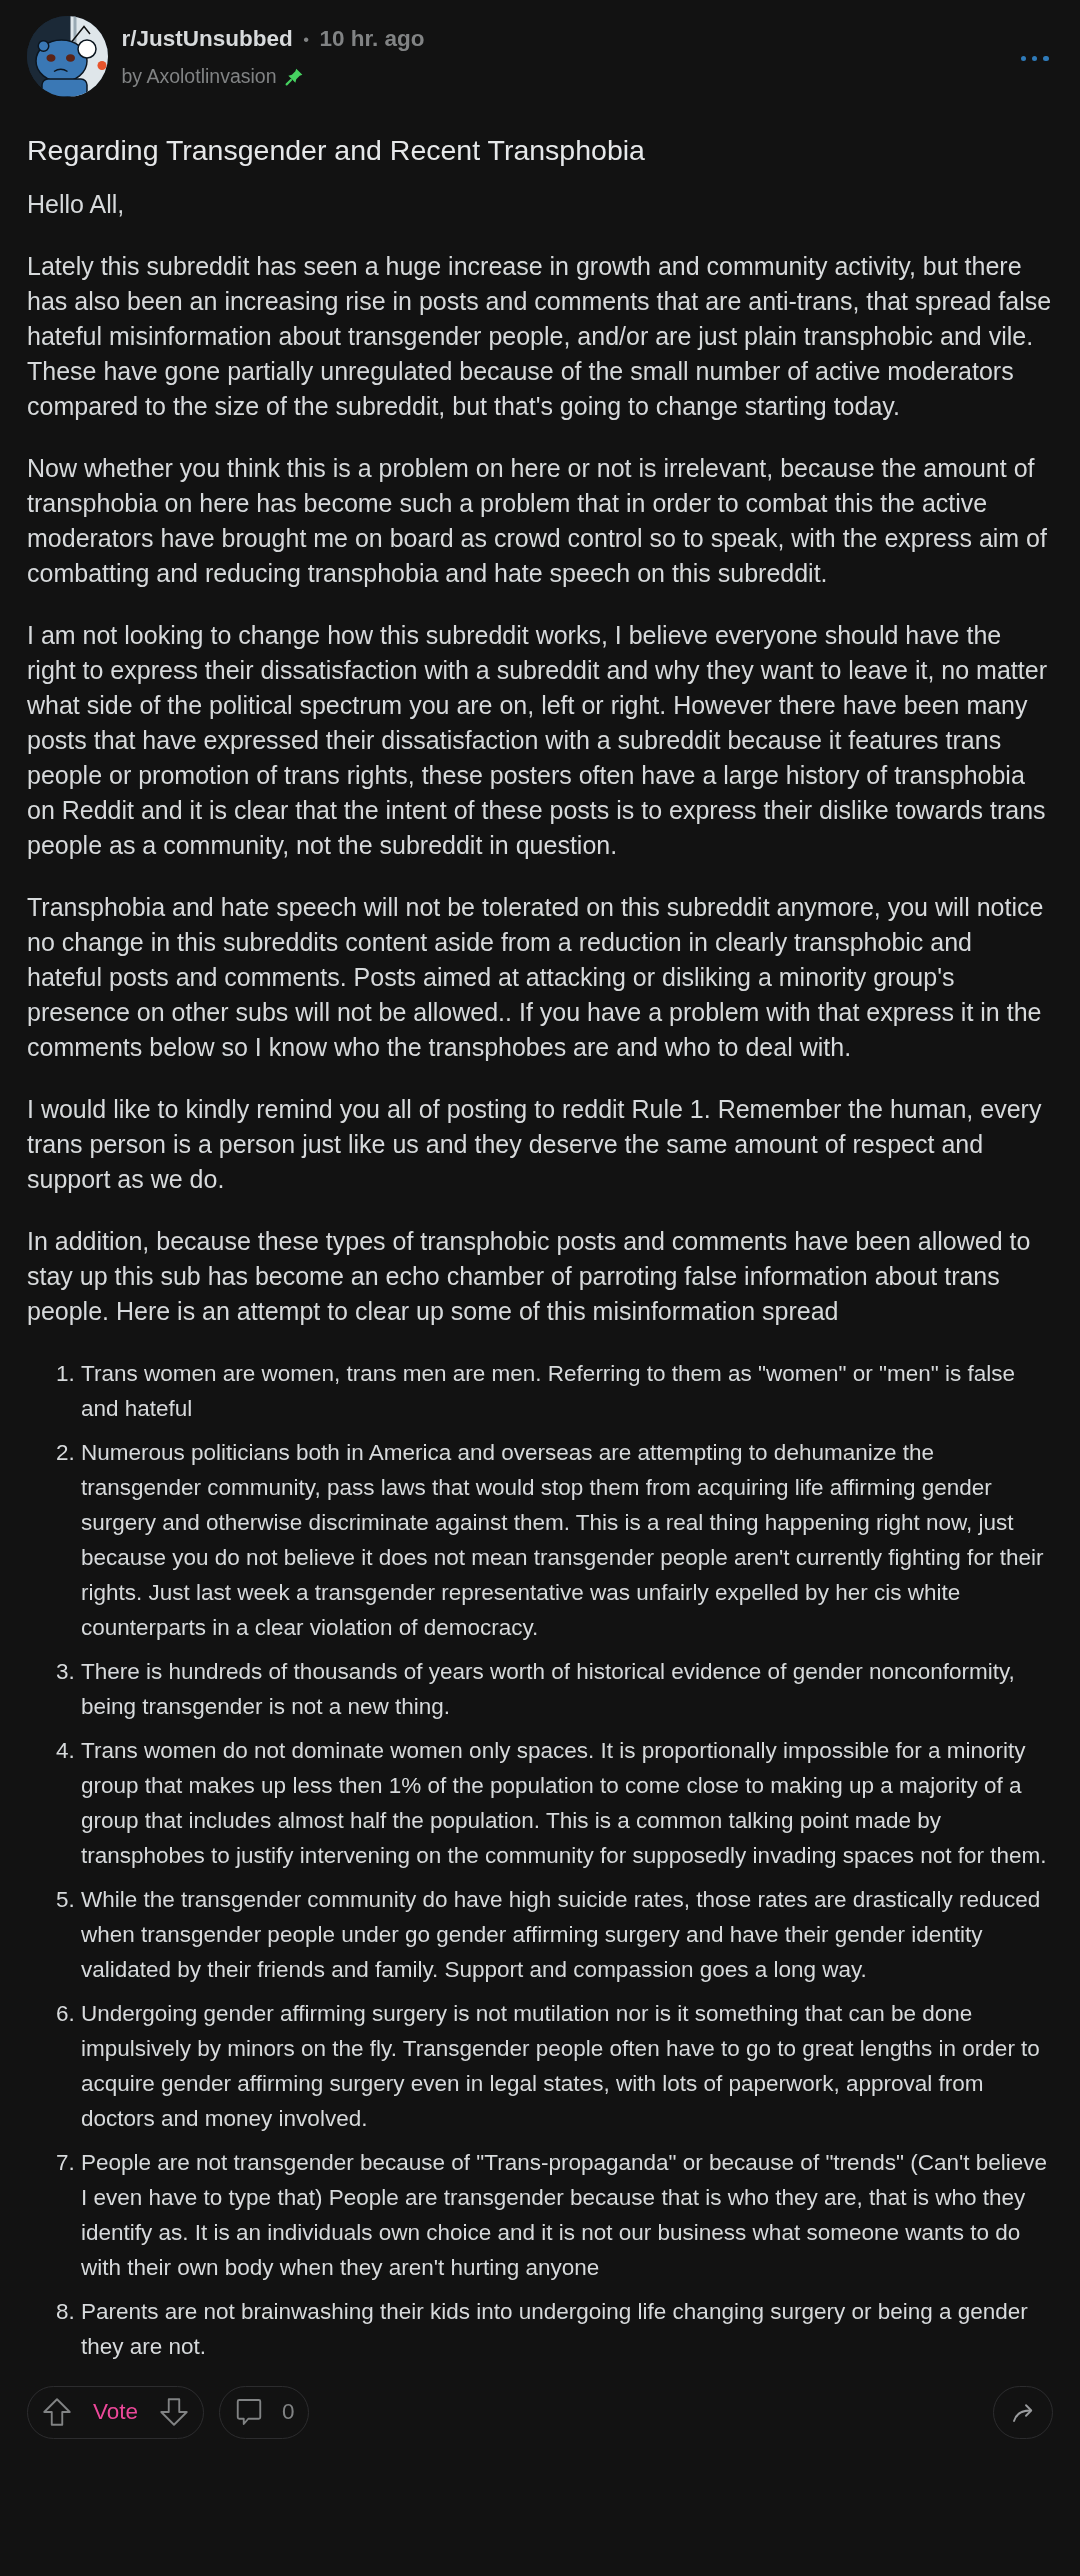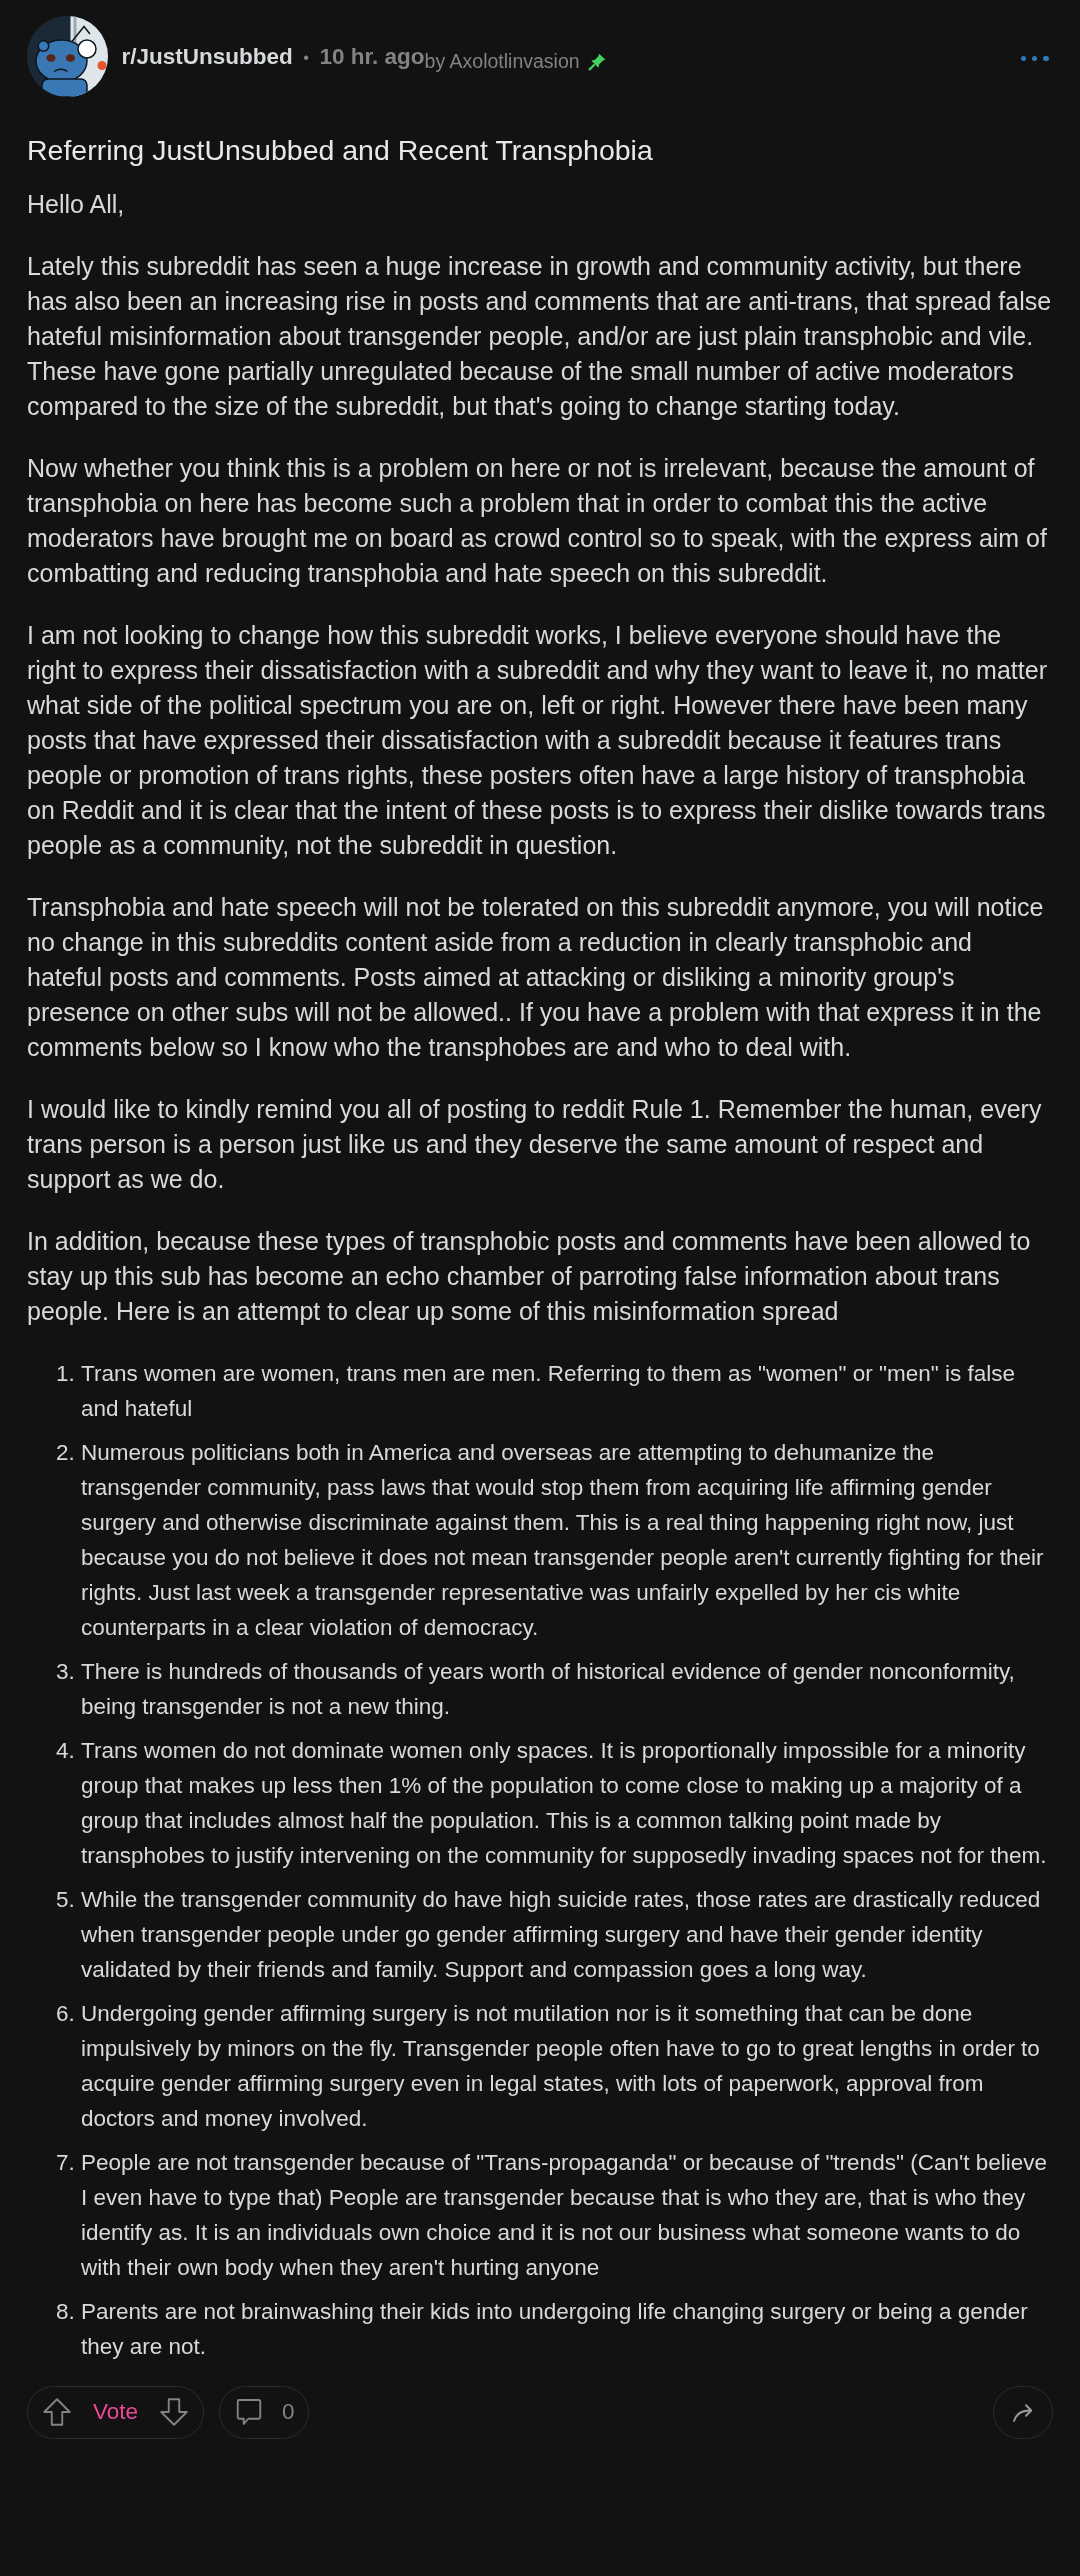--- a/index.html
+++ b/index.html
@@ -8,21 +8,21 @@
     font-family:"Liberation Sans", "DejaVu Sans", sans-serif;
     -webkit-font-smoothing:antialiased;
   }
   .post { padding:13.5px 27px 0 27px; box-sizing:border-box; width:1080px; }
   .header { display:flex; align-items:center; height:86px; position:relative; }
   .avatar {
     width:81px; height:81px; border-radius:50%; flex:0 0 81px; overflow:hidden;
     background:#1c2a38; position:relative; margin-right:13.5px;
   }
   .avatar svg { width:81px; height:81px; display:block; }
-  .meta { display:flex; flex-direction:row; justify-content:center; }
+  .meta { display:flex; flex-direction:column; justify-content:center; }
   .meta-top { display:flex; align-items:center; font-size:22.5px; line-height:30px; }
   .sub-name { color:#d7dadc; font-weight:bold; }
   .dot { color:#818384; margin:0 10.5px; font-size:16.5px; }
   .time { color:#818384; font-weight:bold; }
   .meta-bottom { display:flex; align-items:center; font-size:19.5px; line-height:27px; color:#818384; margin-top:9px; }
   .pin { margin-left:7.5px; width:21px; height:21px; display:inline-block; }
   .more {
     position:absolute; right:0; top:38px; display:flex; gap:6px; cursor:pointer; padding:4.5px;
   }
   .more span { width:5.3px; height:5.3px; border-radius:50%; background:#2f7ab8; display:block; }
@@ -86,21 +86,21 @@
         </span>
       </div>
     </div>
     <div class="more">
       <span></span>
       <span></span>
       <span></span>
     </div>
   </div>
 
-  <h1 class="title">Referring JustUnsubbed and Recent Transphobia</h1>
+  <h1 class="title">Regarding Transgender and Recent Transphobia</h1>
 
   <div class="body">
     <p>Hello All,</p>
     <p>Lately this subreddit has seen a huge increase in growth and community activity, but there has also been an increasing rise in posts and comments that are anti-trans, that spread false hateful misinformation about transgender people, and/or are just plain transphobic and vile. These have gone partially unregulated because of the small number of active moderators compared to the size of the subreddit, but that's going to change starting today.</p>
     <p>Now whether you think this is a problem on here or not is irrelevant, because the amount of transphobia on here has become such a problem that in order to combat this the active moderators have brought me on board as crowd control so to speak, with the express aim of combatting and reducing transphobia and hate speech on this subreddit.</p>
     <p>I am not looking to change how this subreddit works, I believe everyone should have the right to express their dissatisfaction with a subreddit and why they want to leave it, no matter what side of the political spectrum you are on, left or right. However there have been many posts that have expressed their dissatisfaction with a subreddit because it features trans people or promotion of trans rights, these posters often have a large history of transphobia on Reddit and it is clear that the intent of these posts is to express their dislike towards trans people as a community, not the subreddit in question.</p>
     <p>Transphobia and hate speech will not be tolerated on this subreddit anymore, you will notice no change in this subreddits content aside from a reduction in clearly transphobic and hateful posts and comments. Posts aimed at attacking or disliking a minority group's presence on other subs will not be allowed.. If you have a problem with that express it in the comments below so I know who the transphobes are and who to deal with.</p>
     <p>I would like to kindly remind you all of posting to reddit Rule 1. Remember the human, every trans person is a person just like us and they deserve the same amount of respect and support as we do.</p>
     <p>In addition, because these types of transphobic posts and comments have been allowed to stay up this sub has become an echo chamber of parroting false information about trans people. Here is an attempt to clear up some of this misinformation spread</p>
     <ol>

